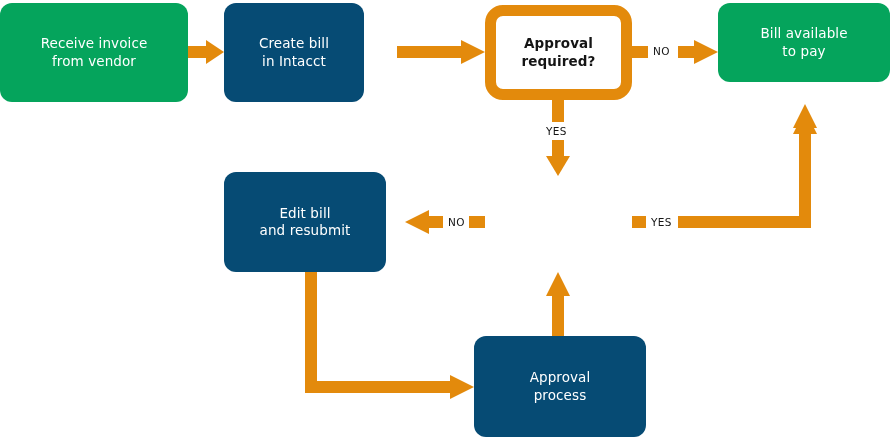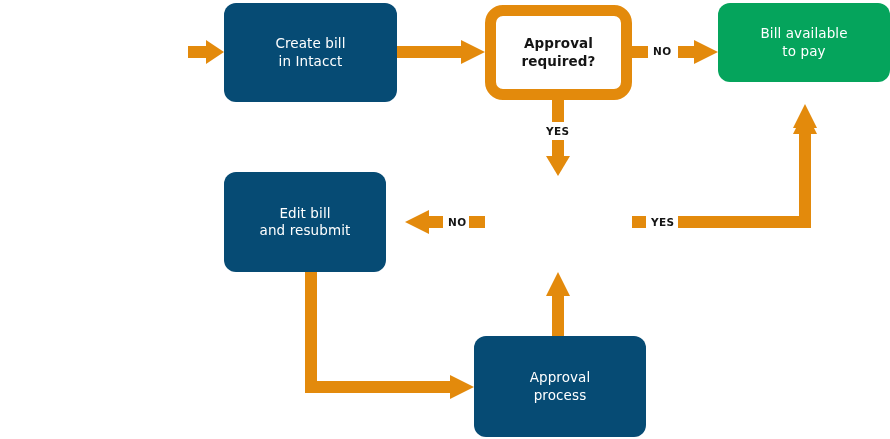--- a/index.html
+++ b/index.html
@@ -53,21 +53,21 @@
     font-weight: bold;
     font-size: 13.5px;
   }
   .node-label {
     white-space: pre-line;
     display: block;
   }
   .edge-label {
     position: absolute;
     font-size: 10.5px;
-    font-weight: bold;
+    font-weight: normal;
     color: #151515;
     letter-spacing: 0.4px;
     white-space: nowrap;
   }
 </style>
 </head>
 <body>
 
 <div id="canvas">
 
@@ -114,22 +114,26 @@
       <rect x="305" y="381" width="150" height="12" fill="#E38A0C"></rect>
       <polygon points="450,375 450,399 474,387" fill="#E38A0C"></polygon>
     </g>
 
     <g>
       <rect x="552" y="292" width="12" height="44" fill="#E38A0C"></rect>
       <polygon points="546,296 570,296 558,272" fill="#E38A0C"></polygon>
     </g>
   </svg>
 
+  <div class="node node-green" style="left:0px; top:3px; width:188px; height:99px;">
+    <span class="node-label">Receive invoice
+from vendor</span>
+  </div>
 
-  <div class="node node-navy" style="left:224px; top:3px; width:173px; height:99px;">
+  <div class="node node-navy" style="left:224px; top:3px; width:140px; height:99px;">
     <span class="node-label">Create bill
 in Intacct</span>
   </div>
 
   <div class="node node-decision" style="left:485px; top:5px; width:147px; height:95px;">
     <span class="node-label">Approval
 required?</span>
   </div>
 
   <div class="node node-green" style="left:718px; top:3px; width:172px; height:79px;text-align:center;">

